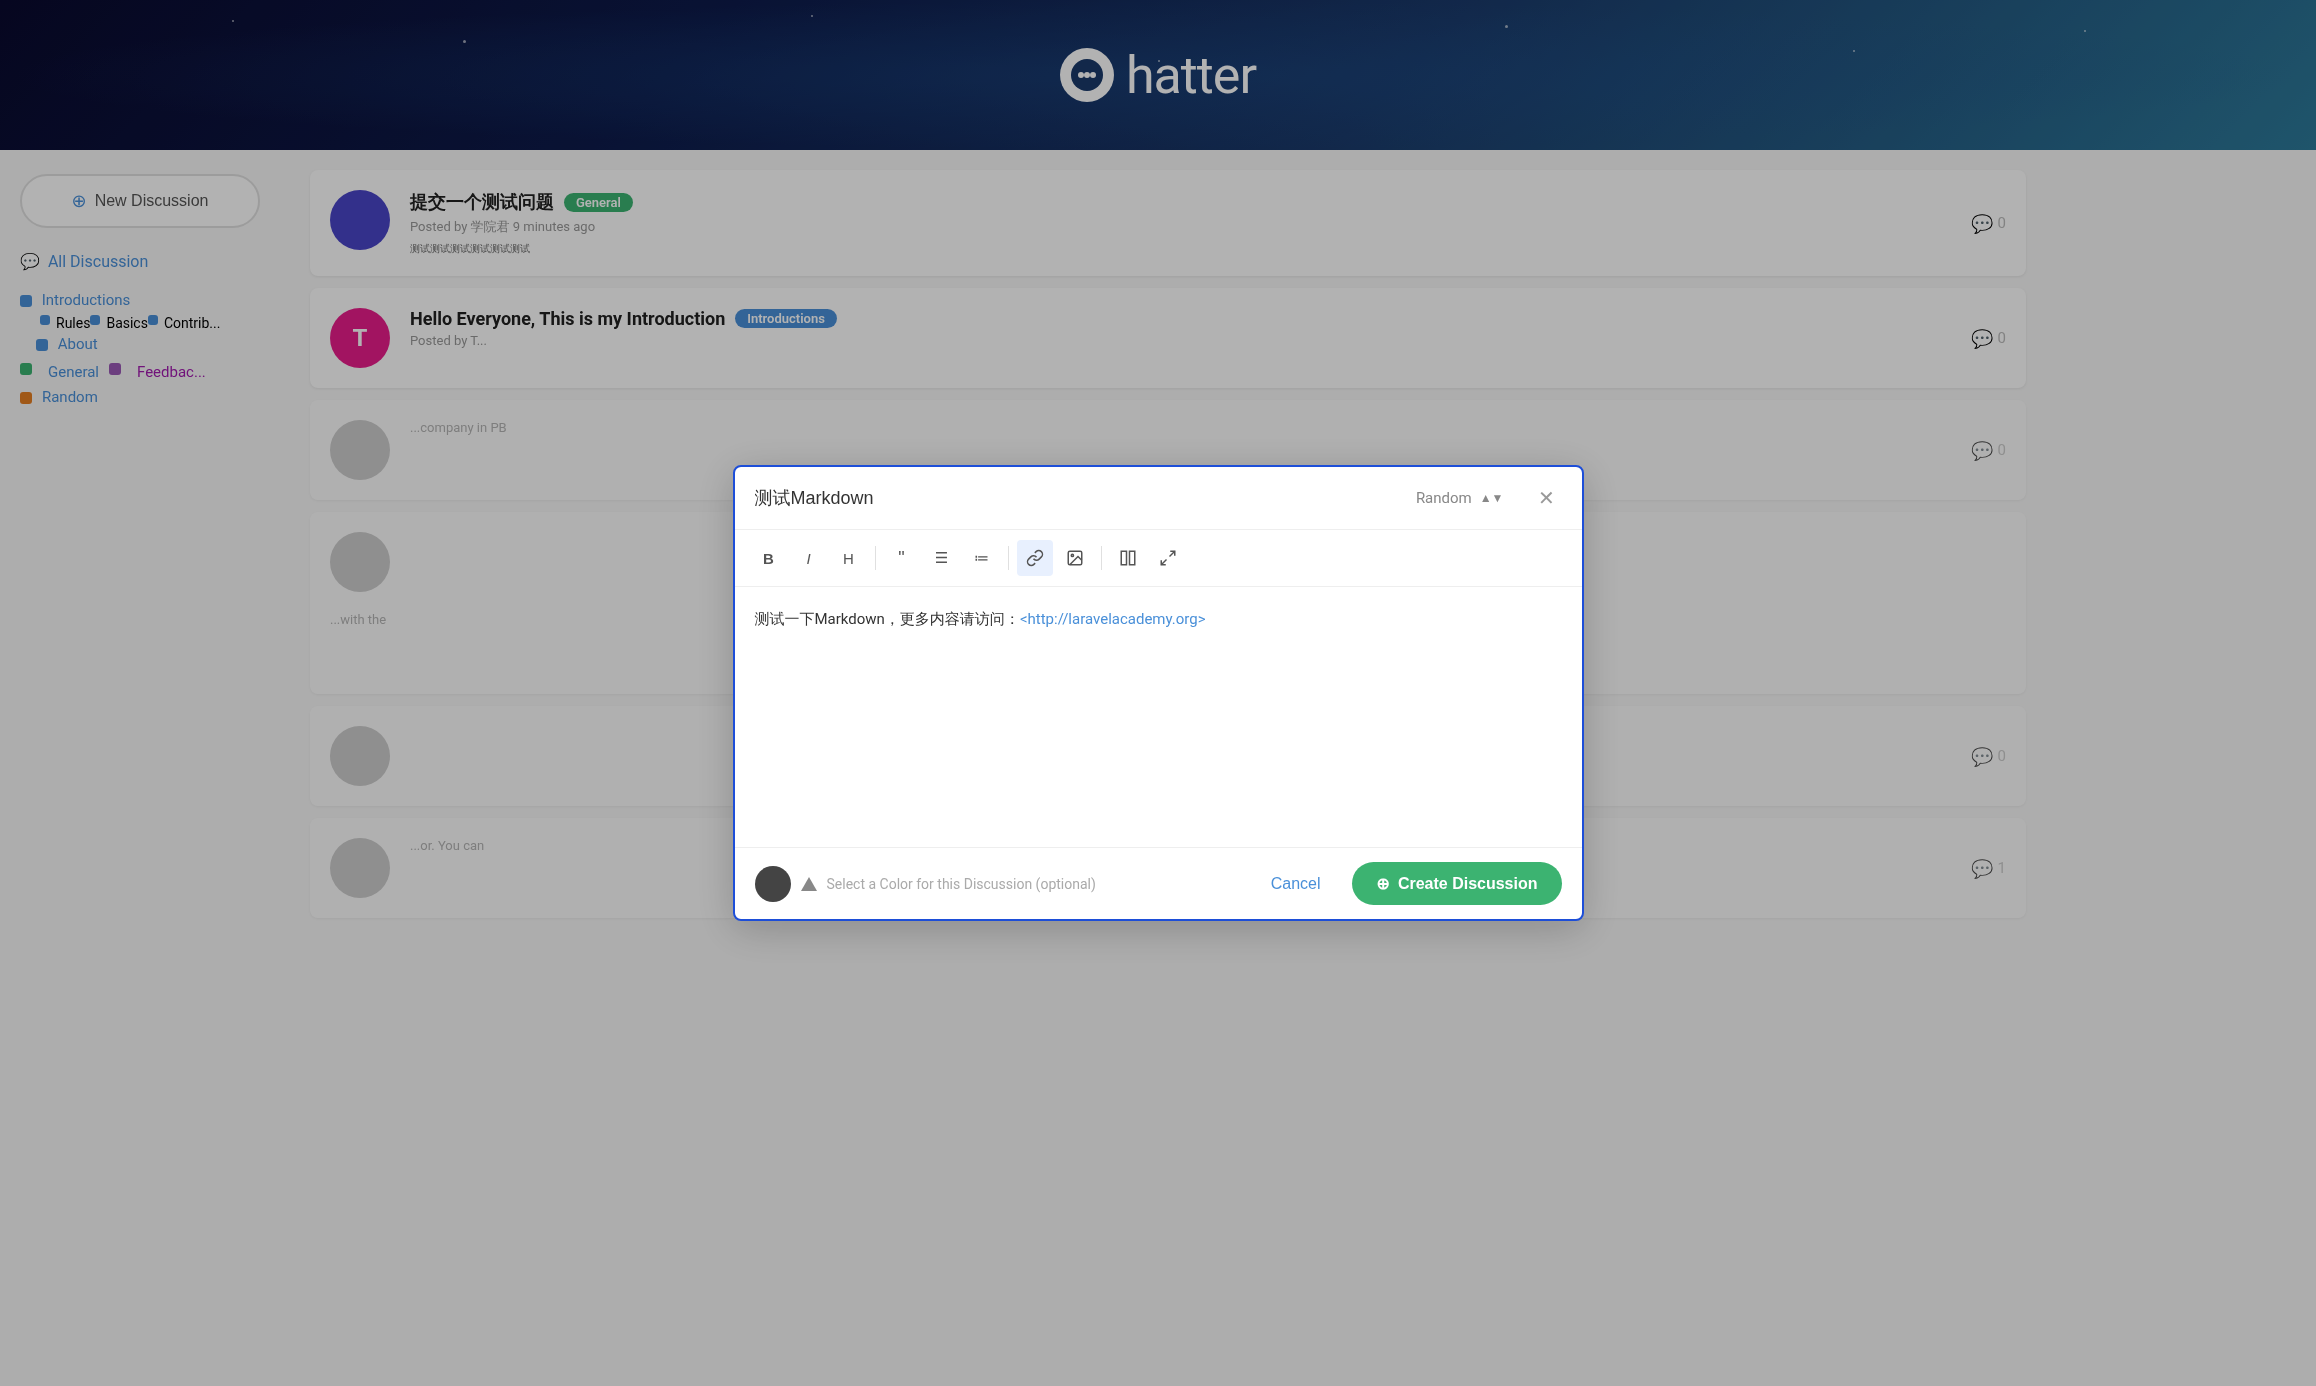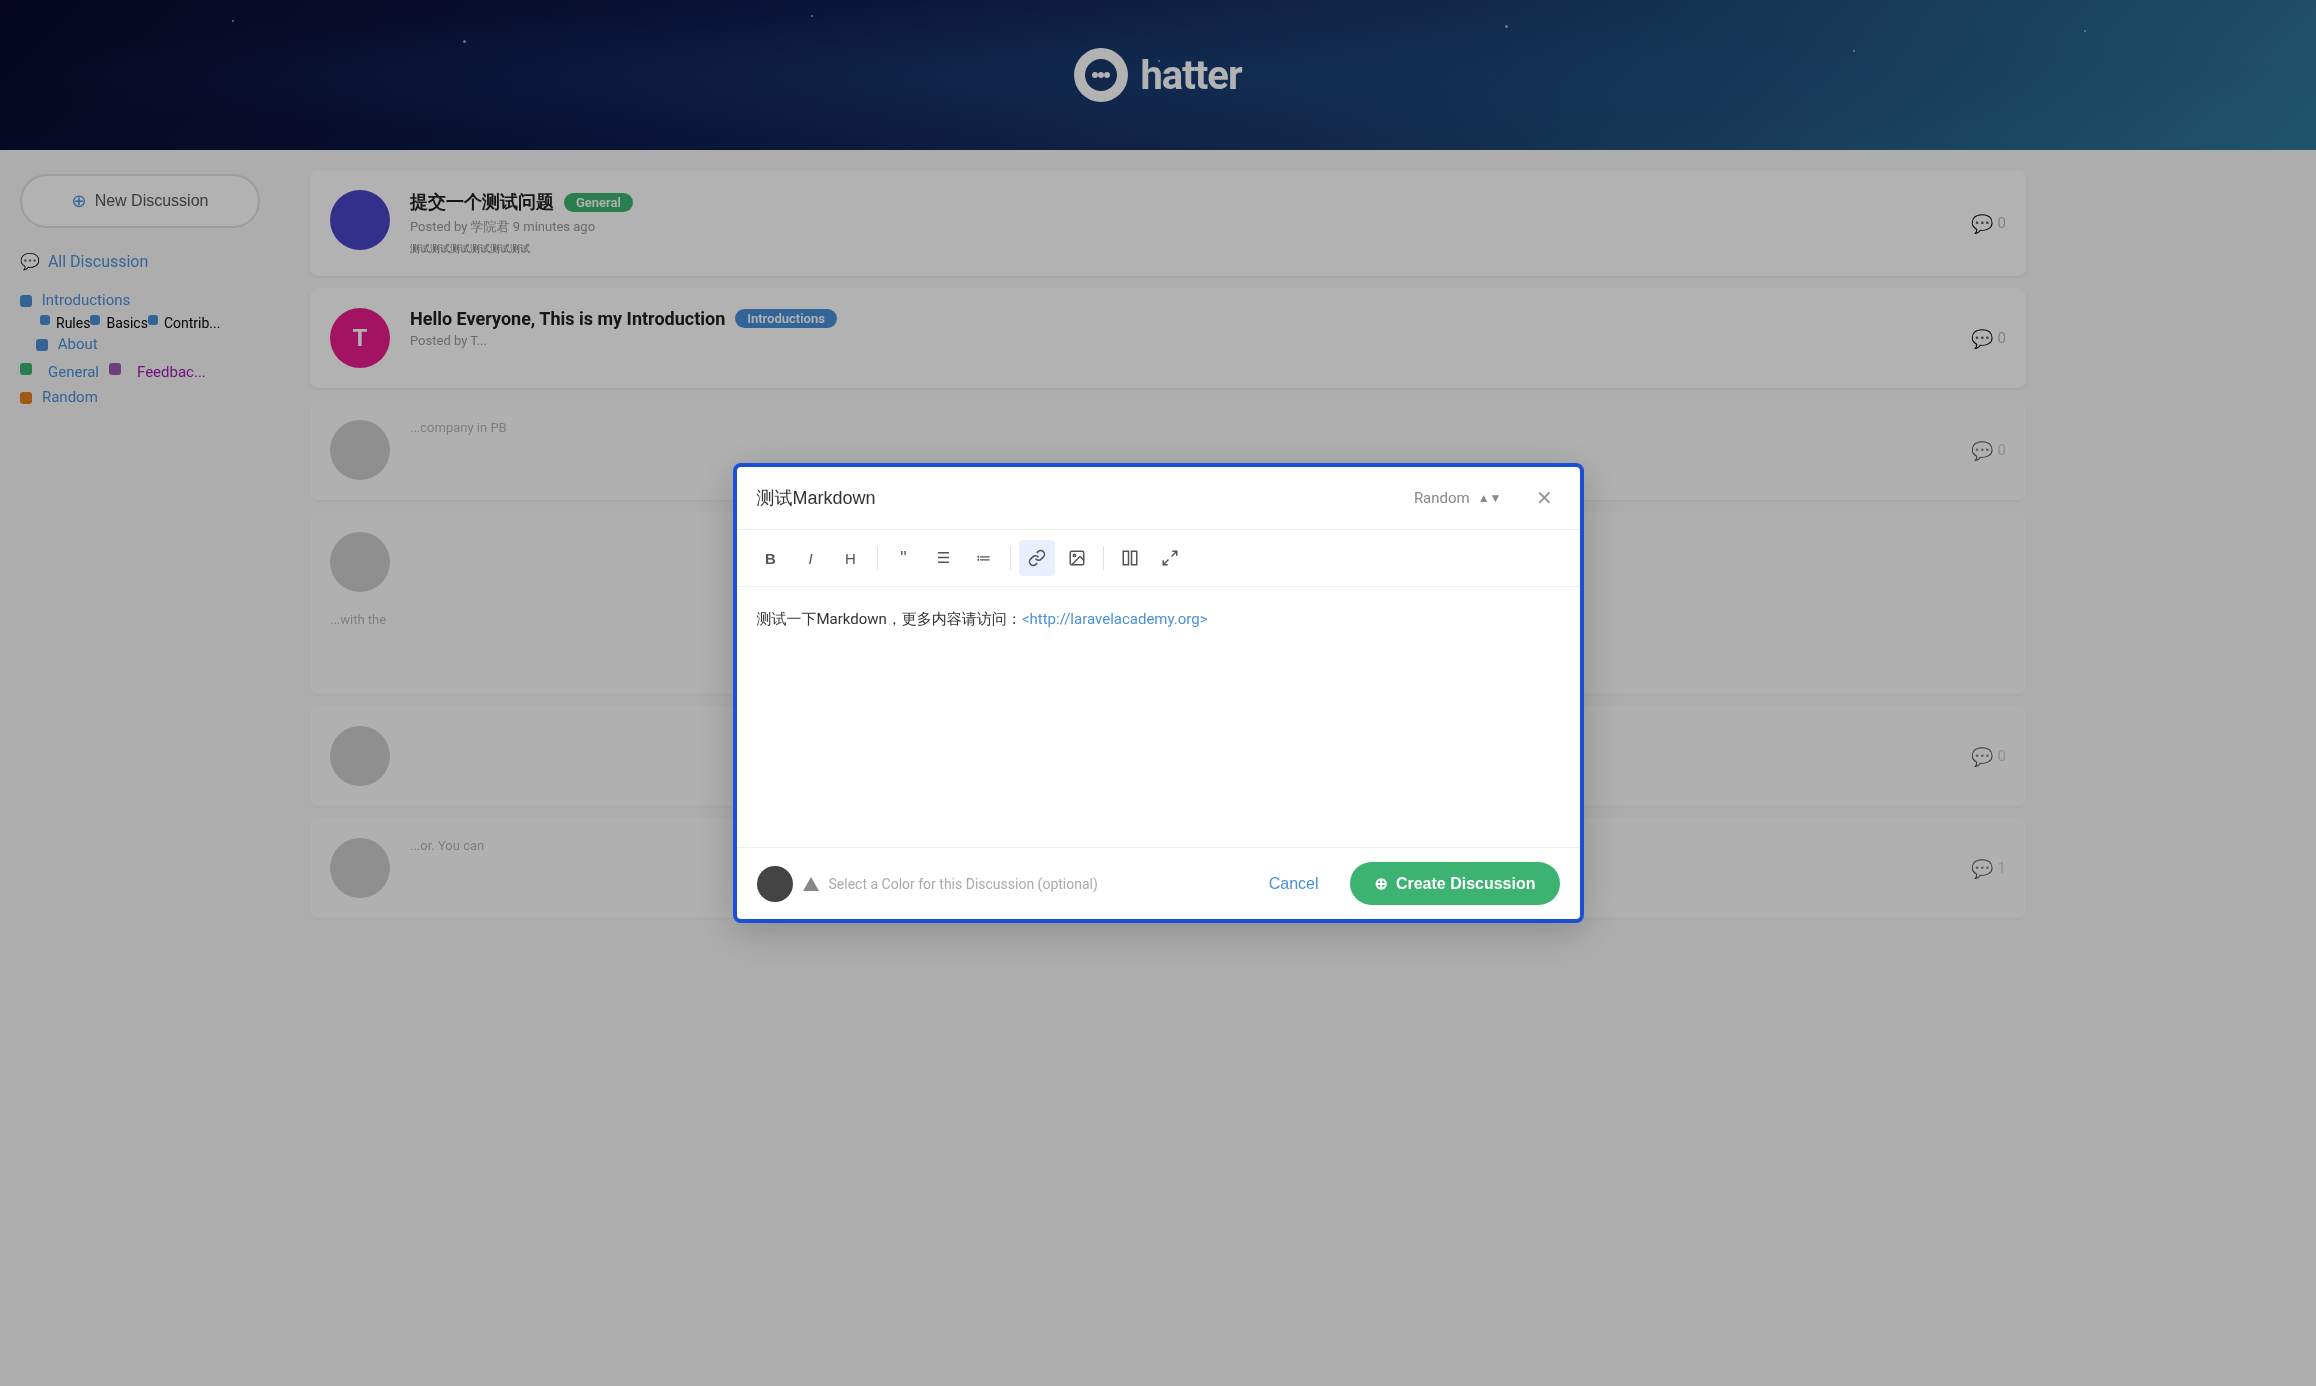--- a/index.html
+++ b/index.html
@@ -30,22 +30,22 @@
     .logo-icon {
       width: 54px;
       height: 54px;
       background: white;
       border-radius: 50%;
       display: flex;
       align-items: center;
       justify-content: center;
     }
     .logo-text {
-      font-size: 40px;
-      font-weight: 700;
+      font-size: 52px;
+      font-weight: 400;
       color: white;
       letter-spacing: -1px;
     }
 
     
     .main-layout {
       display: flex;
       min-height: calc(100vh - 150px);
       background: #f8f8f8;
     }
@@ -198,21 +198,21 @@
       display: flex;
       align-items: center;
       justify-content: center;
     }
     .modal {
       background: white;
       border-radius: 8px;
       width: 851px;
       max-width: 95vw;
       box-shadow: 0 8px 40px rgba(0,0,0,0.2);
-      border: 4px solid #1d4ed8;
+      border: 2px solid #1d4ed8;
       overflow: hidden;
     }
     .modal-header {
       display: flex;
       align-items: center;
       padding: 16px 20px;
       border-bottom: 1px solid #eee;
       gap: 16px;
     }
     .modal-title-input {

